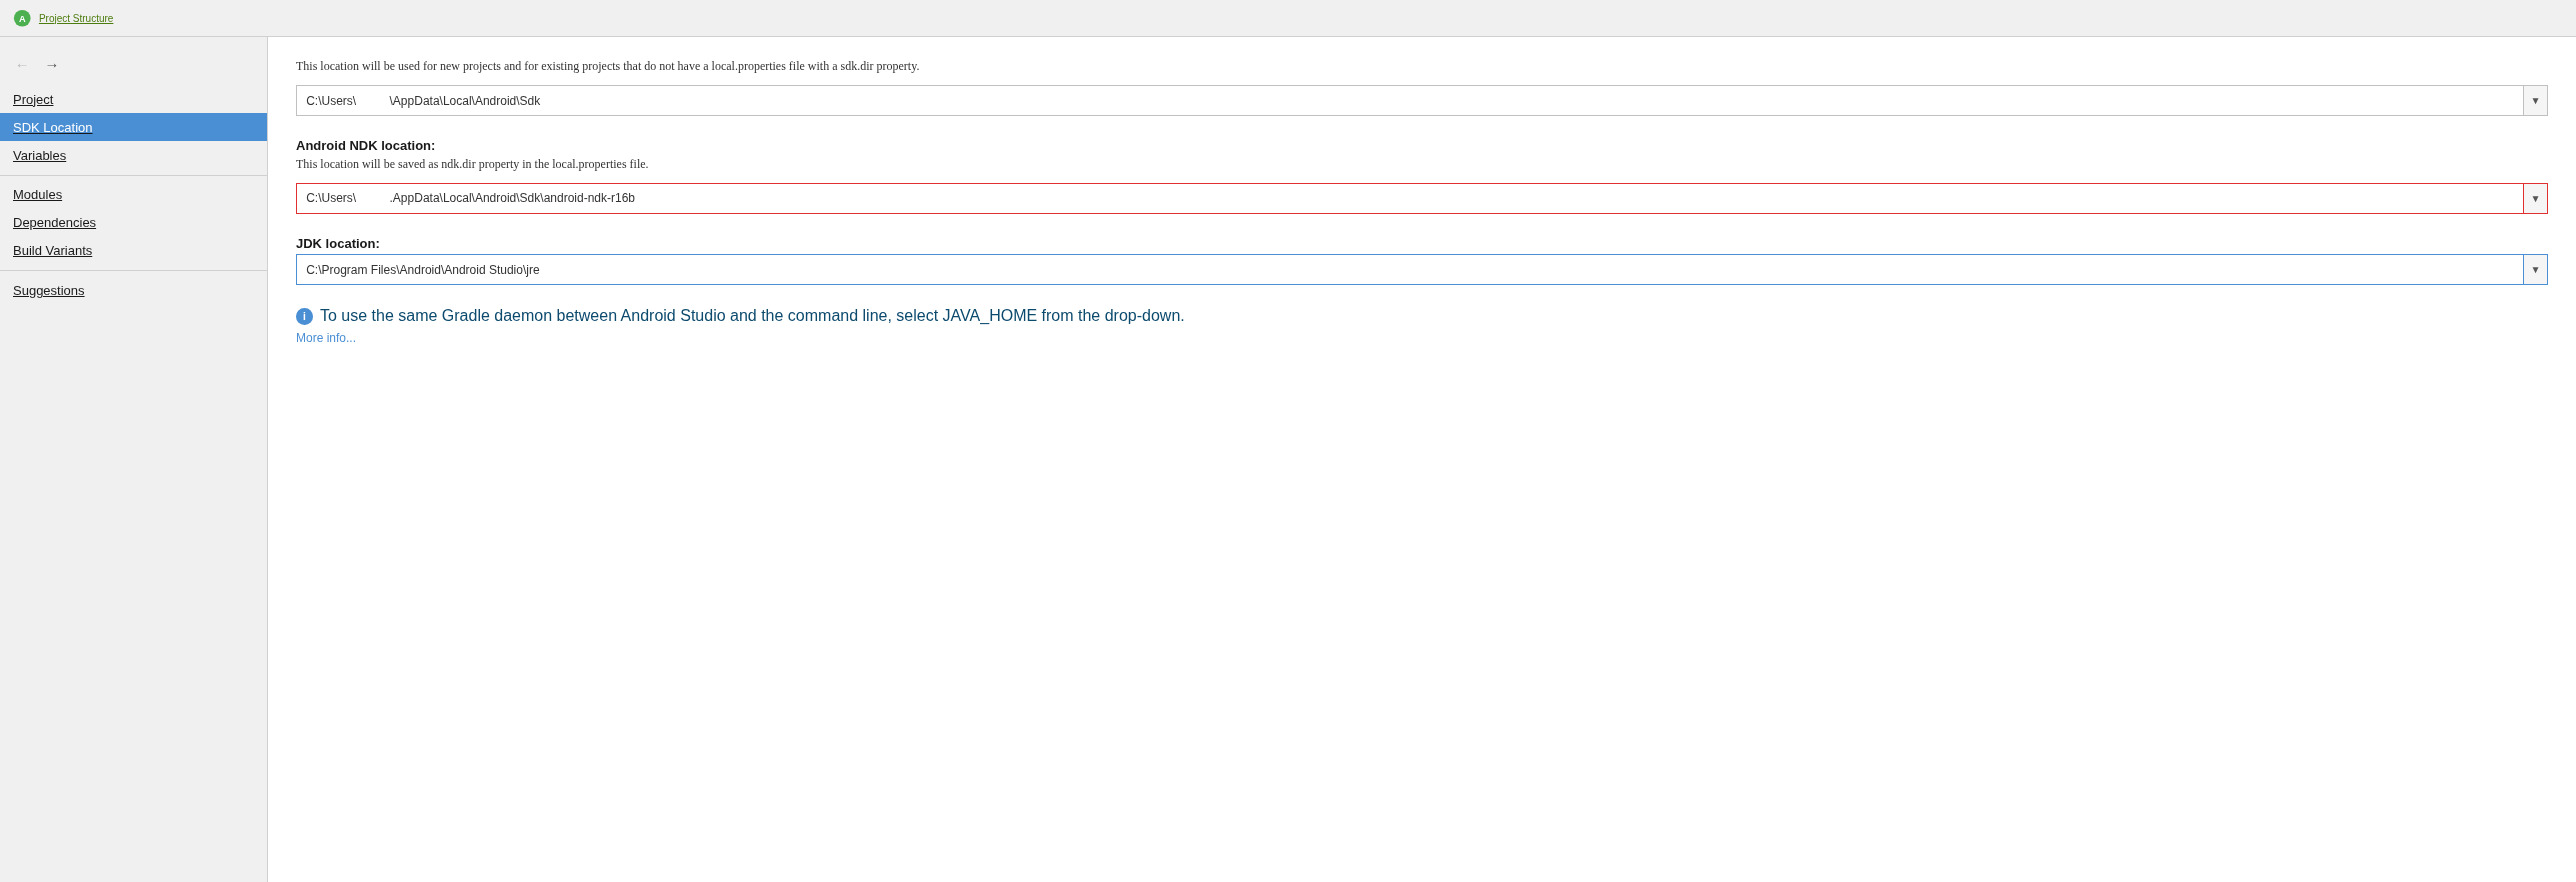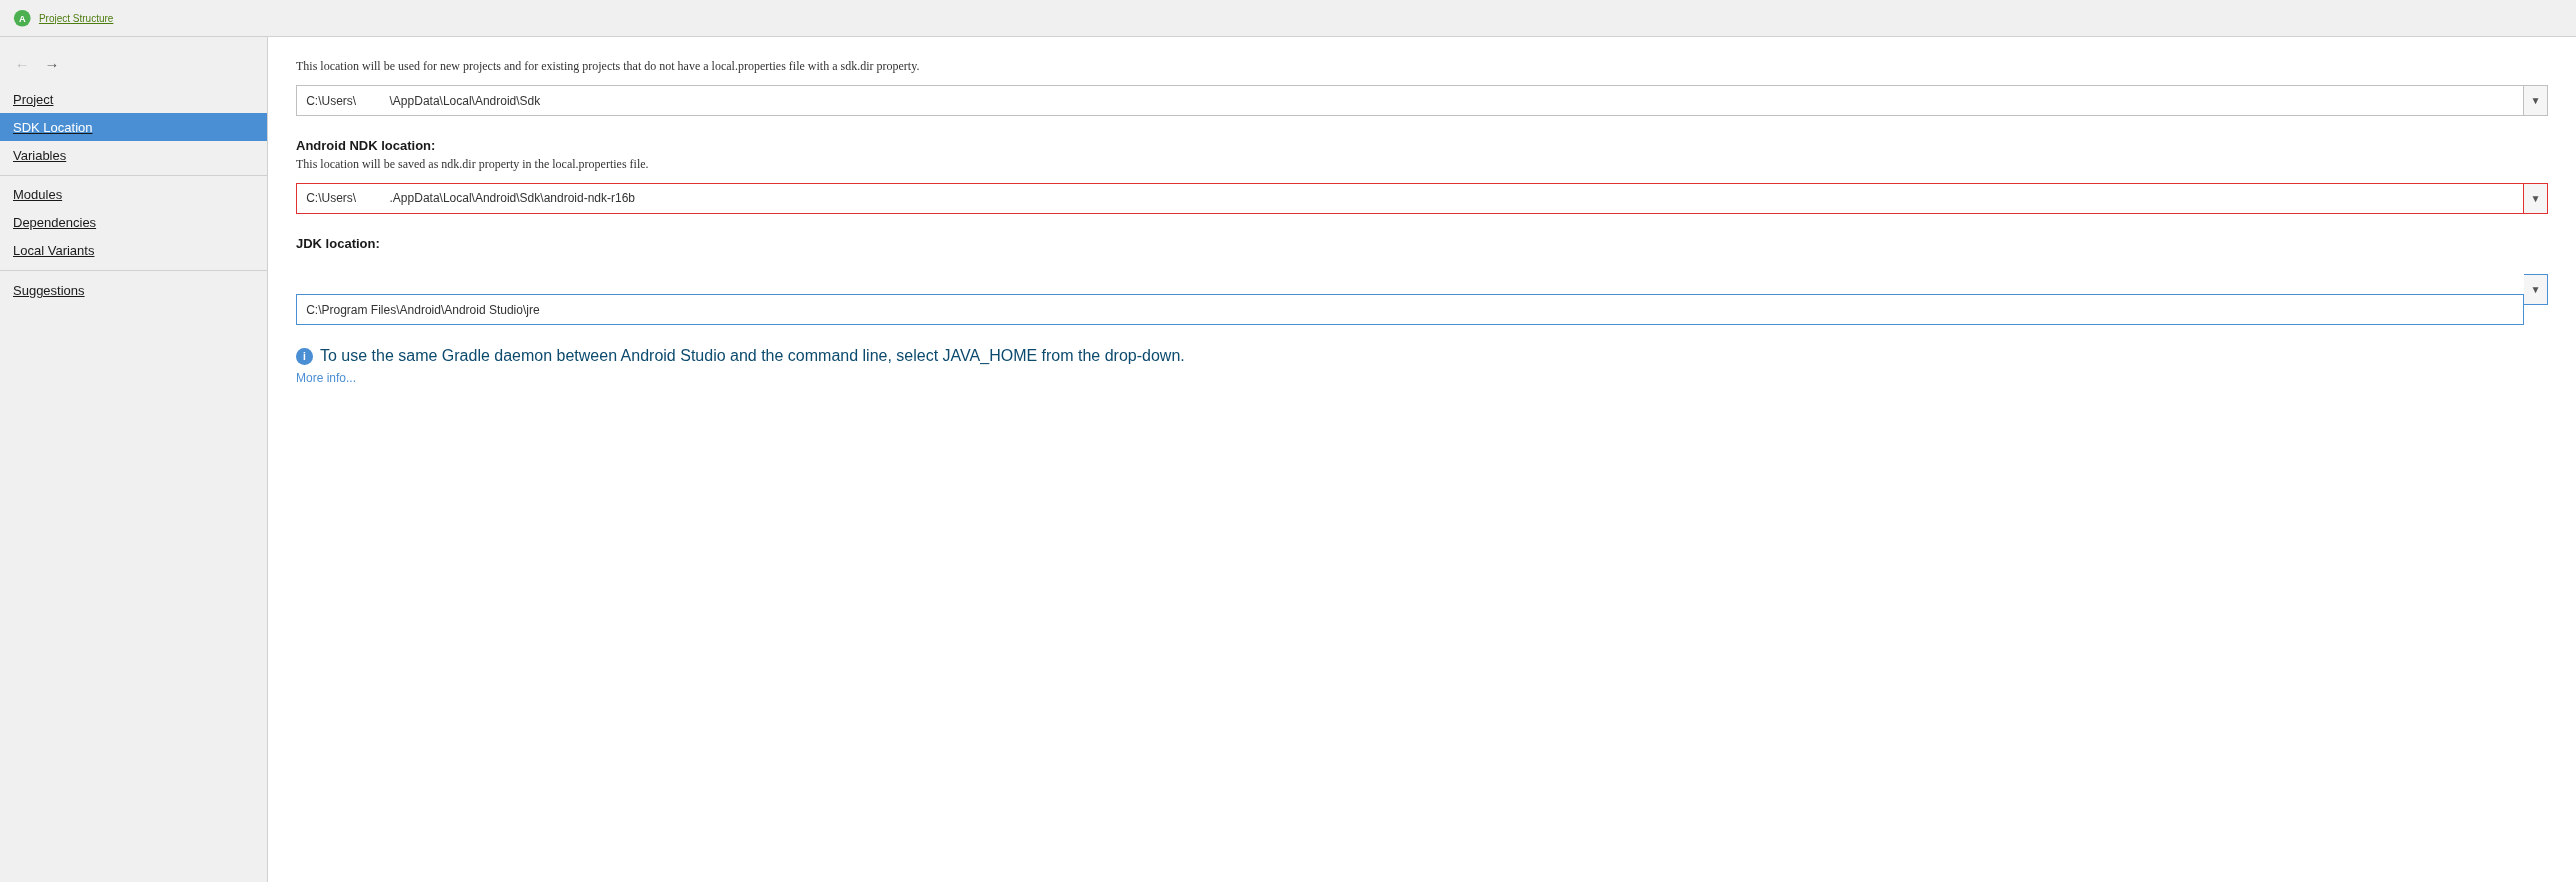--- a/index.html
+++ b/index.html
@@ -118,21 +118,20 @@
       font-size: 12px;
       background: #fff;
       color: #333;
       outline: none;
     }
     .input-field.highlighted {
       border: 1.8px solid #e03030;
     }
     .input-field.focused-blue {
       border: 1.8px solid #4a8fd4;
-      margin-top: 40px;
     }
     .dropdown-btn {
       width: 24px;
       height: 31px;
       border: 0.9px solid #c0c0c0;
       border-left: none;
       background: #f5f5f5;
       display: flex;
       align-items: center;
       justify-content: center;
@@ -202,21 +201,21 @@
         <div class="sidebar-item">Project</div>
         <div class="sidebar-item active">SDK Location</div>
         <div class="sidebar-item">Variables</div>
       </div>
 
       <div class="sidebar-divider"></div>
 
       <div class="sidebar-section">
         <div class="sidebar-item">Modules</div>
         <div class="sidebar-item">Dependencies</div>
-        <div class="sidebar-item">Local Variants</div>
+        <div class="sidebar-item">Build Variants</div>
       </div>
 
       <div class="sidebar-divider"></div>
 
       <div class="sidebar-section">
         <div class="sidebar-item">Suggestions</div>
       </div>
     </div>
 
     <div class="main">

